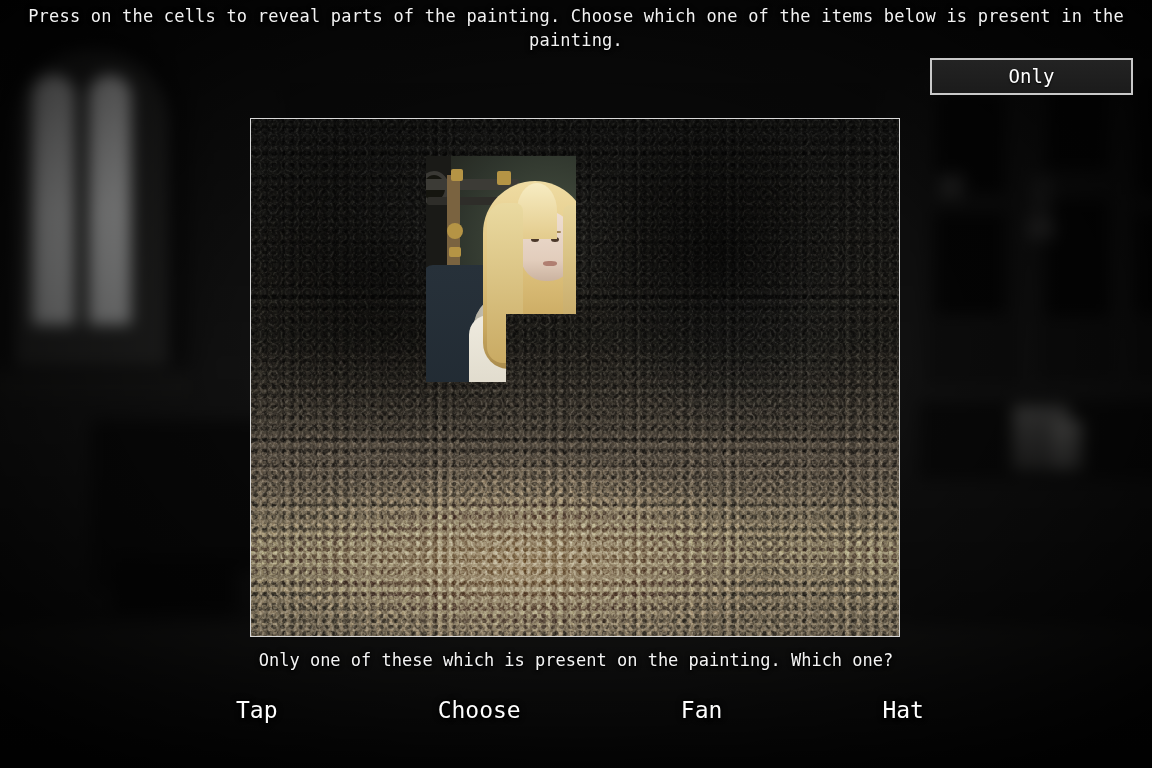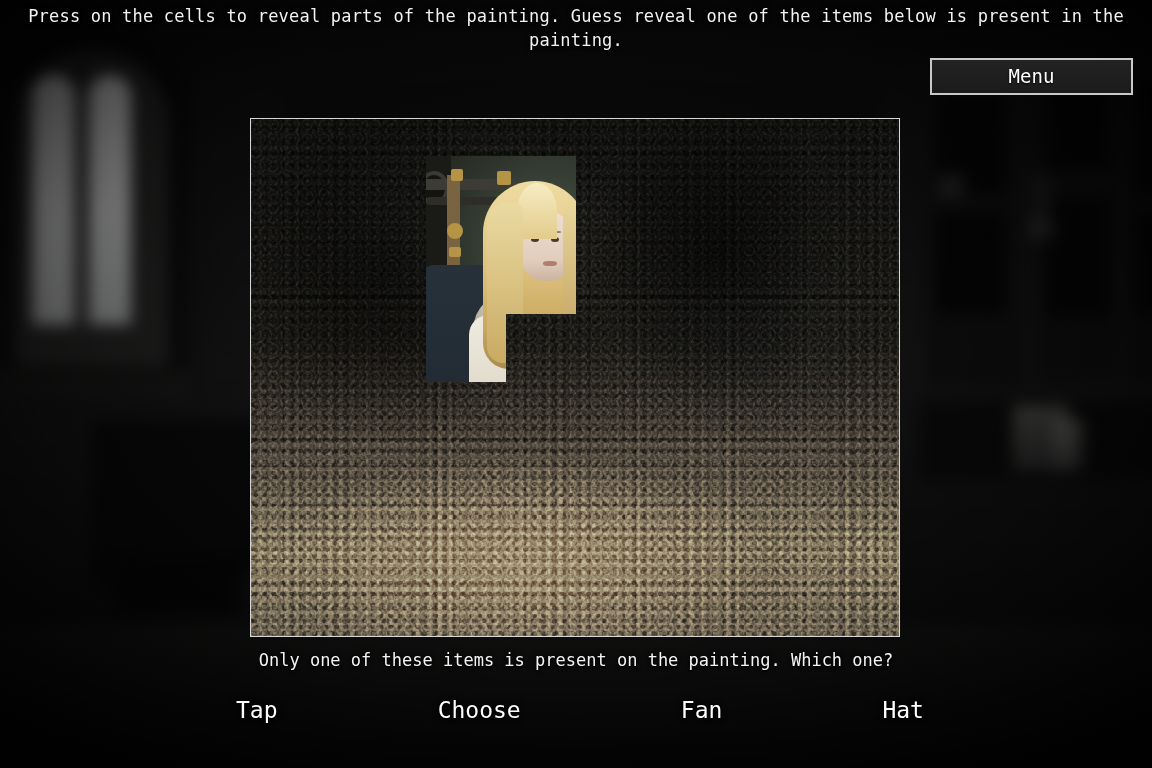--- a/index.html
+++ b/index.html
@@ -285,24 +285,24 @@
     <div class="glint g1"></div>
     <div class="glint g2"></div>
     <div class="glint g3"></div>
     <div class="counter"></div>
     <div class="jar"></div>
     <div class="jar2"></div>
     <div class="floor"></div>
   </div>
   <div class="vign"></div>
 
-  <div id="instruction">Press on the cells to reveal parts of the painting. Guess reveal one of the items below is present in the painting.</div>
-
-
-  <div id="menu-button">Menu</div>
+  <div id="instruction">Press on the cells to reveal parts of the painting. Choose which one of the items below is present in the painting.</div>
+
+
+  <div id="menu-button">Only</div>
 
   <div id="painting">
     <div id="painting-inner">
 
       <div class="art"></div>
       <div class="frost-shade"></div>
       <div class="frost"></div>
       <div class="frost2"></div>
 
       <div class="grid-overlay" id="cells">
@@ -358,21 +358,21 @@
   <div class="hair"></div>
 
   <div class="hair-front-l"></div>
 
 </div>
           </div>
         </div>
     </div>
   </div>
 
-  <div id="prompt">Only one of these items is present on the painting. Which one?</div>
+  <div id="prompt">Only one of these which is present on the painting. Which one?</div>
 
   <div id="options">
       <div class="option">Tap</div>
       <div class="option">Choose</div>
       <div class="option">Fan</div>
       <div class="option">Hat</div>
     </div>
 
 </div>
 

